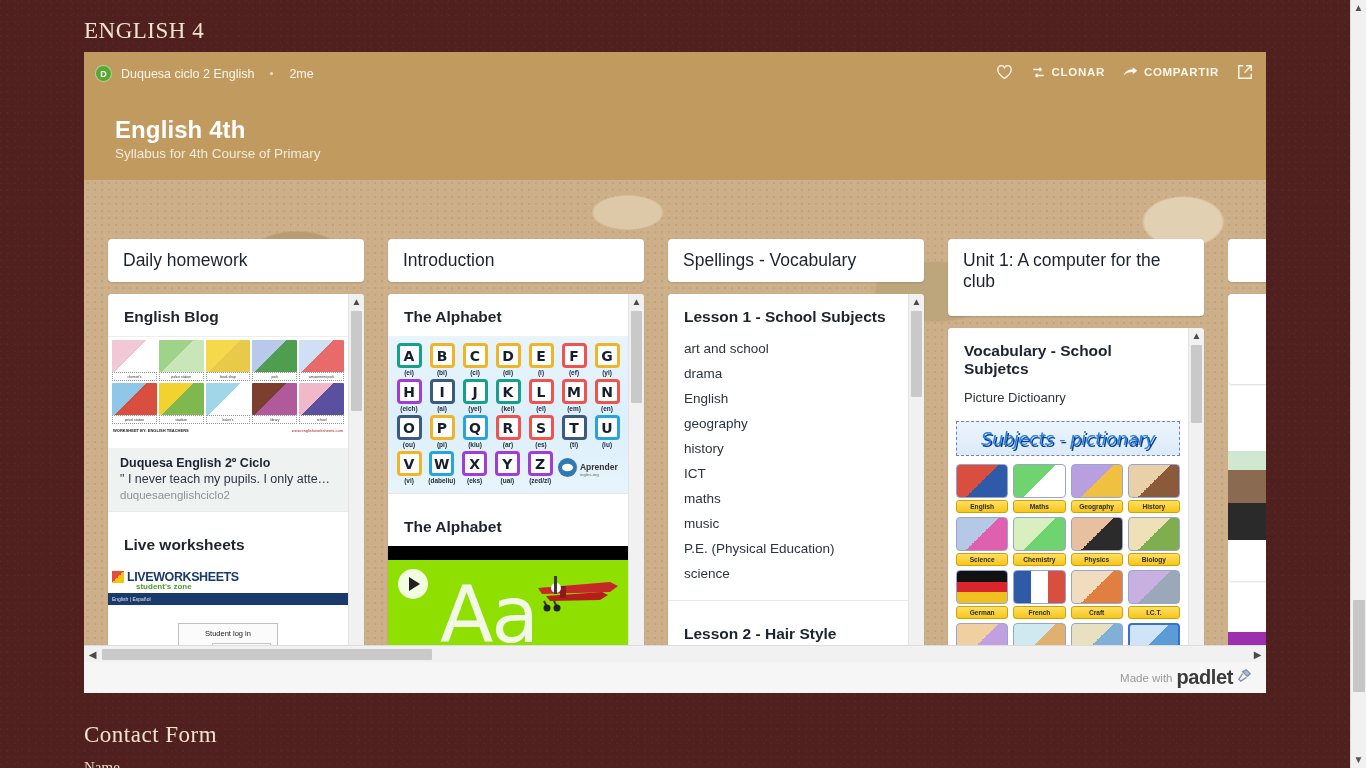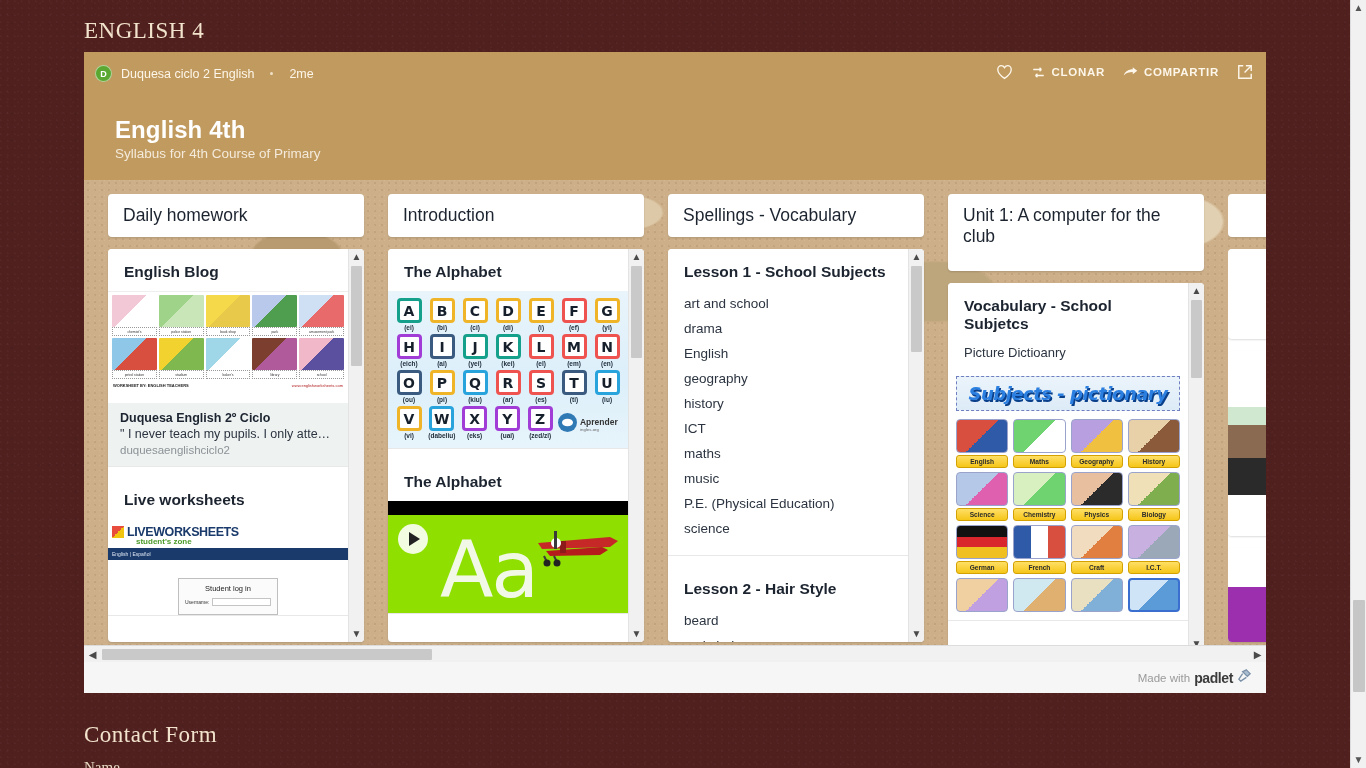--- a/index.html
+++ b/index.html
@@ -139,20 +139,21 @@
   .column.partial { width: 70px; flex: 0 0 70px; overflow: hidden; }
 
   .col-head {
     background: #ffffff;
     border-radius: 4px;
     padding: 11px 15px;
     font-size: 17.5px;
     color: #1c2430;
     min-height: 42px;
     box-shadow: 0 1px 2px rgba(0,0,0,0.14);
+    margin-top: 45px;
   }
   .col-head.two-line { padding-bottom: 24px; }
 
   .col-body {
     margin-top: 12px;
     background: #ffffff;
     border-radius: 4px;
     height: 393px;
     position: relative;
     box-shadow: 0 1px 2px rgba(0,0,0,0.14);
@@ -330,21 +331,21 @@
 
   
   .pd-banner {
     margin: 4px 8px 8px 8px;
     border: 1px dashed #6f7fc0;
     background: linear-gradient(180deg,#ecf4fb,#dcebf7);
     text-align: center;
     padding: 6px 2px;
   }
   .pd-banner span {
-    font-size: 18px; font-weight: bold; color: #2b7fe0;
+    font-size: 18px; font-weight: normal; color: #2b7fe0;
     font-style: italic;
     text-shadow: 1.5px 1.5px 0 #0a3f8a;
     letter-spacing: -0.5px;
     font-family: "DejaVu Sans", sans-serif;
   }
   .pd-grid {
     display: grid; grid-template-columns: repeat(4,1fr);
     gap: 4px 5px; padding: 0 8px 8px 8px;
   }
   .pd-cell { }
@@ -383,21 +384,21 @@
   }
   .hbar .harrow.right { position: absolute; right: 0; }
 
   
   .pad-footer {
     height: 31px; background: #f6f6f6;
     display: flex; align-items: center; justify-content: flex-end;
     padding-right: 14px; gap: 4px;
   }
   .made-with { font-size: 11.5px; color: #9a9a9a; }
-  .padlet-word { font-size: 14px; font-weight: bold; color: #3b3b3b; letter-spacing: -0.4px; }
+  .padlet-word { font-size: 20px; font-weight: bold; color: #3b3b3b; letter-spacing: -0.4px; }
 
   
   .browser-scroll {
     position: absolute; right: 0; top: 0;
     width: 16px; height: 768px;
     background: #f1f1f1;
     border-left: 1px solid #dcdcdc;
   }
   .browser-scroll .bs-arrow {
     height: 16px; text-align: center; font-size: 10px; color: #555; line-height: 16px;

